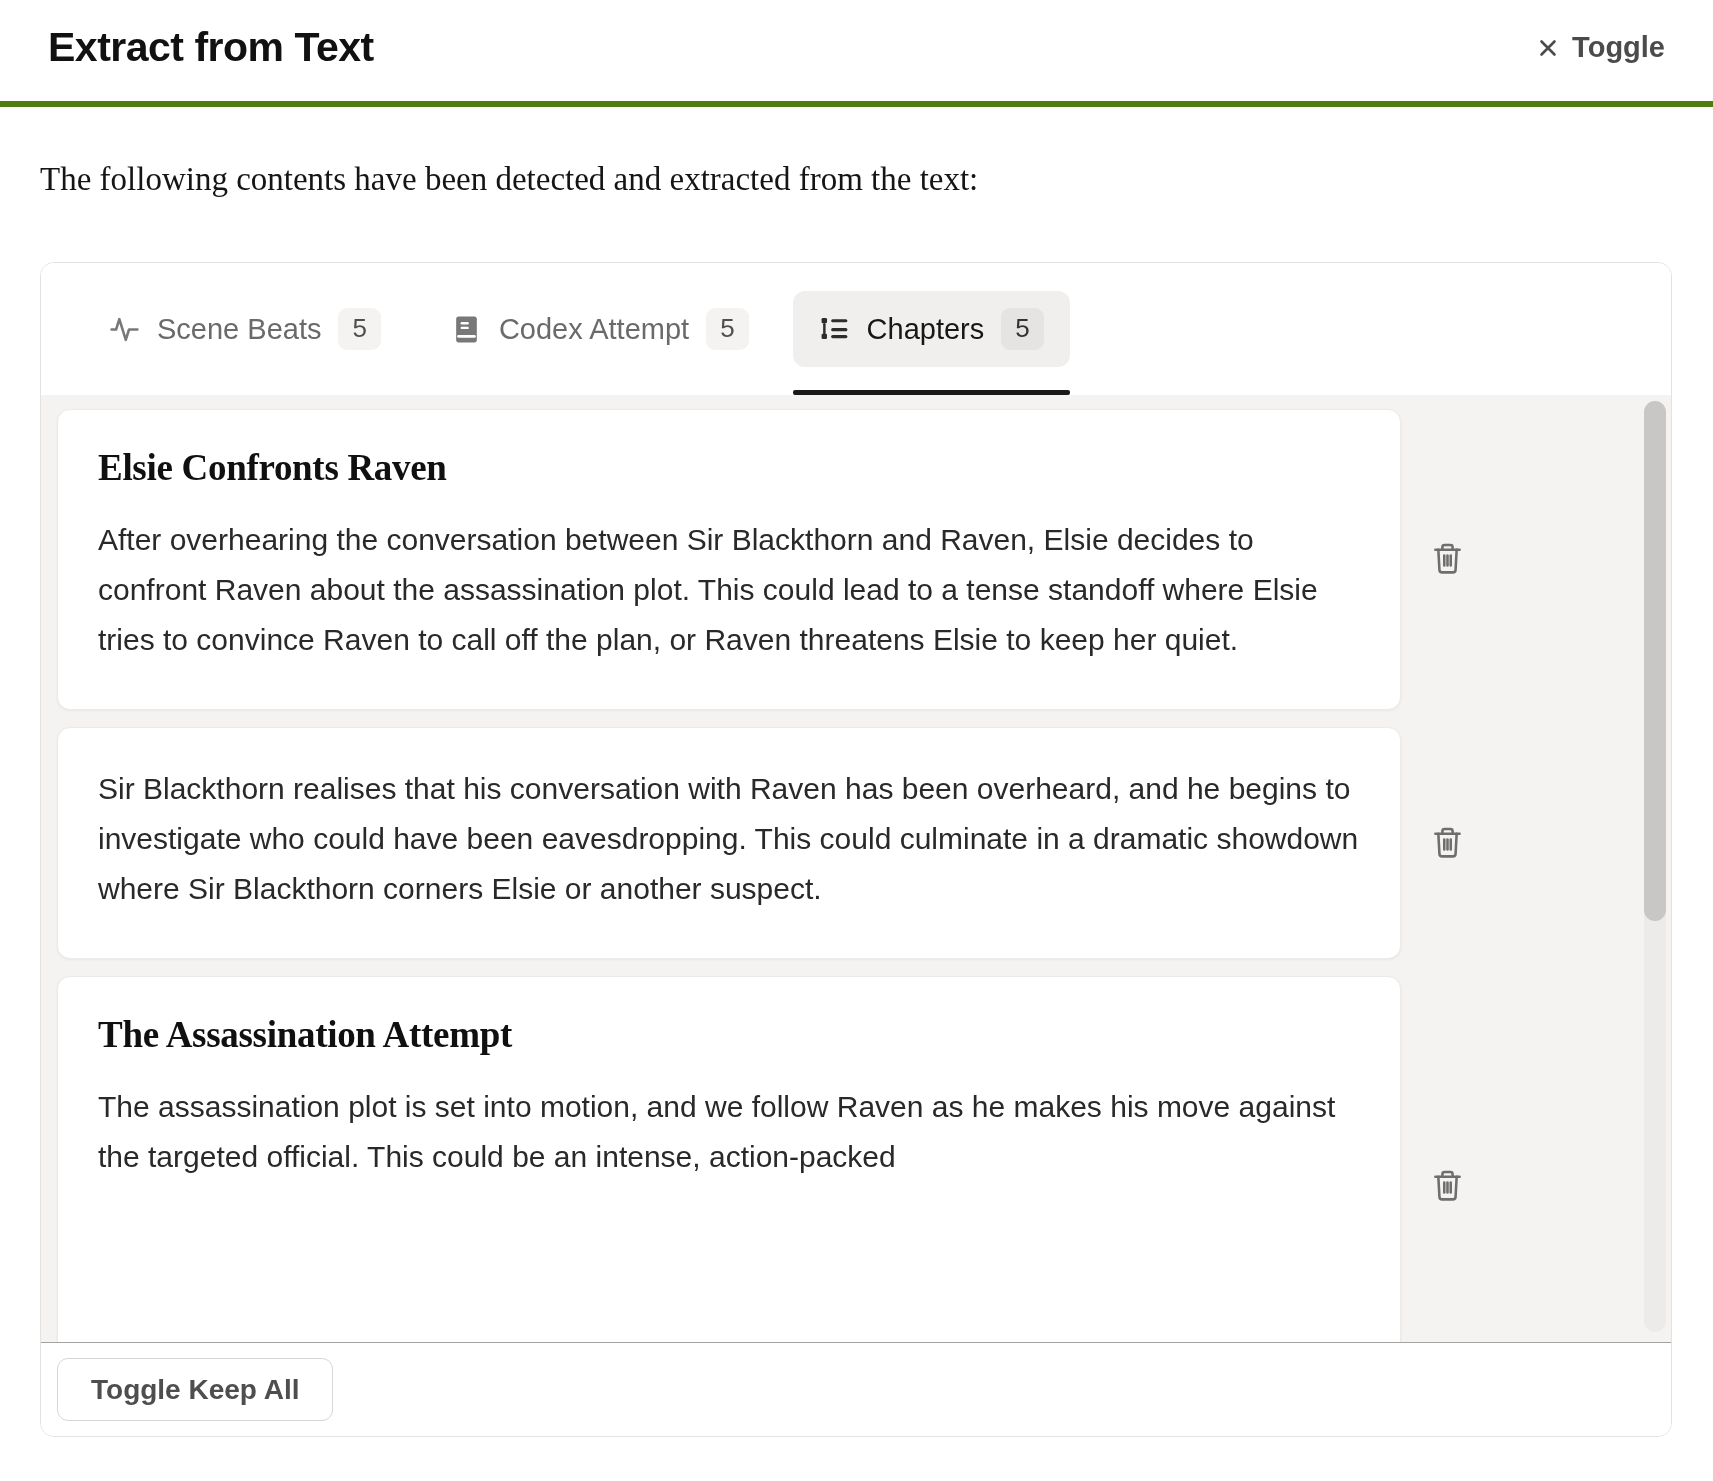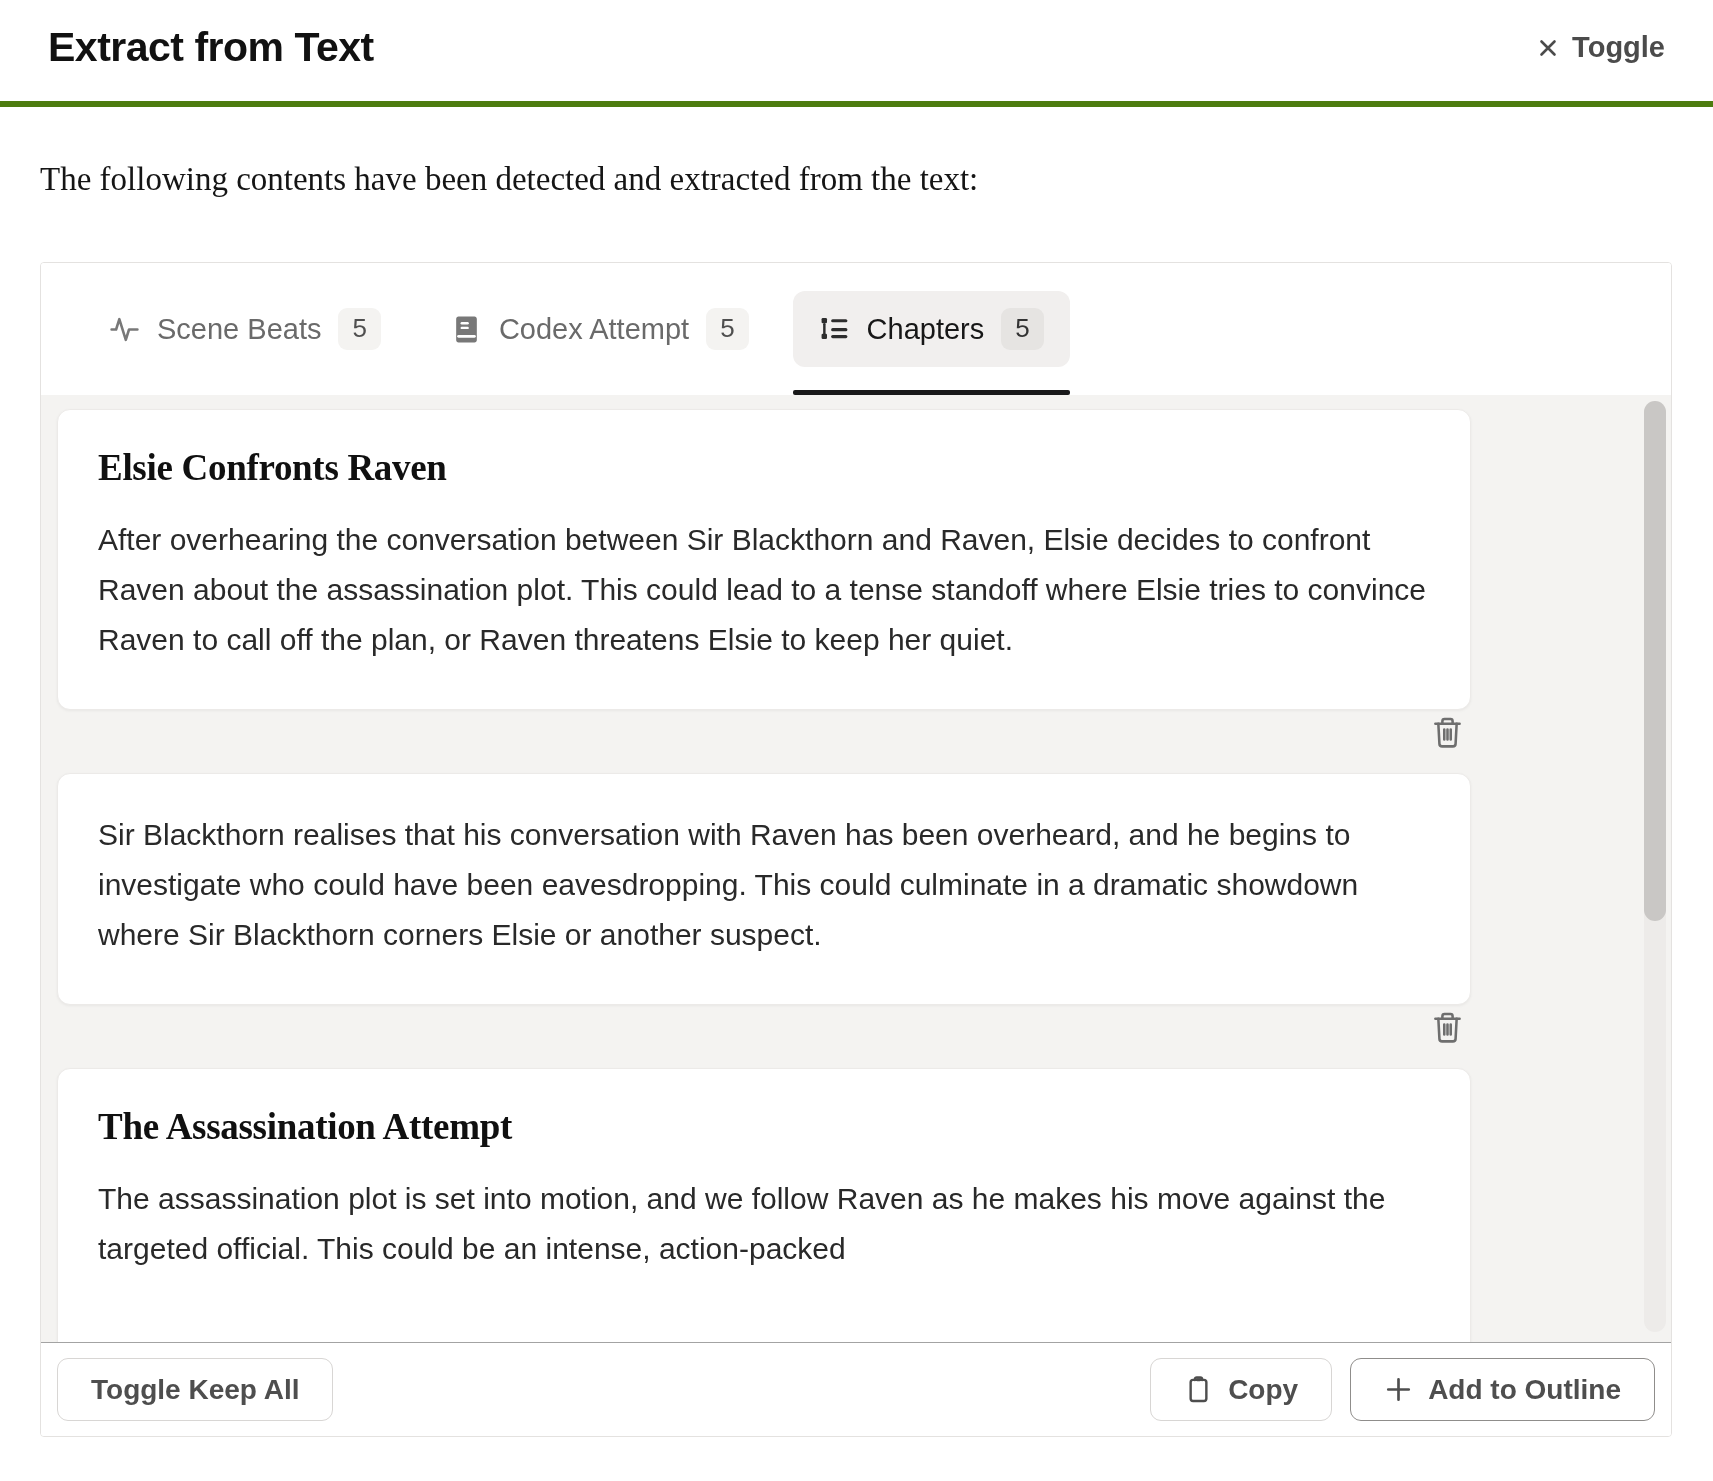--- a/index.html
+++ b/index.html
@@ -20,21 +20,21 @@
   }
   .close-btn svg{width:24px;height:24px;}
   
   .intro{
     margin:54px 40px 0;font-family:"Liberation Serif",serif;
     font-size:33px;color:#151515;
   }
   
   .panel{
     position:absolute;left:40px;right:41px;top:262px;height:1175px;
-    border:1px solid #e4e2e0;border-radius:4px;background:#fff;
+    border:1px solid #e4e2e0;border-radius:14px;background:#fff;
     box-sizing:border-box;overflow:hidden;display:flex;flex-direction:column;
   }
   
   .tabbar{
     height:132px;flex:0 0 132px;display:flex;align-items:stretch;
     padding:0 0 0 42px;gap:18px;background:#fff;
   }
   .tab{display:flex;align-items:center;position:relative;background:none;border:none;
     padding:0;cursor:pointer;font-family:inherit;}
   .tab .pill{
@@ -51,21 +51,21 @@
   .badge{
     font-size:26px;font-weight:500;color:#4f4f4f;background:#f4f3f1;
     border-radius:9px;padding:5px 14px;line-height:1.2;
   }
   .tab.active .badge{background:#e6e4e2;color:#333;}
   
   .list{
     background:#f4f3f1;flex:0 0 947px;height:947px;position:relative;
     padding:14px 200px 0 16px;overflow:hidden;box-sizing:border-box;
   }
-  .row{display:flex;align-items:flex-end;margin-bottom:17px;flex-direction:column;}
+  .row{display:flex;align-items:center;margin-bottom:17px;}
   .card{
     flex:1;background:#fff;border:1px solid #eceae8;border-radius:13px;
     padding:36px 40px 44px;box-sizing:border-box;
     box-shadow:0 1px 3px rgba(0,0,0,.05);
   }
   .card.tall{min-height:420px;}
   .card-title{
     font-family:"Liberation Serif",serif;font-weight:700;font-size:37px;
     color:#101010;margin:0 0 26px;letter-spacing:-.3px;
   }
@@ -219,35 +219,15 @@
 
     <div class="scroll-track">
       <div class="scroll-thumb"></div>
     </div>
   </div>
 
   <div class="panel-footer">
     <button class="btn">
       <span>Toggle Keep All</span>
     </button>
-    <div class="footer-right">
-      <button class="btn">
-        <span style="display:flex;">
-          <svg viewBox="0 0 24 24" fill="none" stroke="currentColor" stroke-width="2" stroke-linecap="round" stroke-linejoin="round">
-            <rect x="5.5" y="4" width="13" height="17.5" rx="2"></rect>
-            <path d="M9 4.2v-.7C9 2.7 9.7 2 10.5 2h3c.8 0 1.5.7 1.5 1.5v.7"></path>
-            <rect x="10" y="2.6" width="4" height="2.6" rx="1" fill="currentColor" stroke="none"></rect>
-          </svg>
-        </span>
-        <span>Copy</span>
-      </button>
-      <button class="btn btn-strong">
-        <span style="display:flex;">
-          <svg viewBox="0 0 24 24" fill="none" stroke="currentColor" stroke-width="2.2" stroke-linecap="round">
-            <path d="M12 3.5v17M3.5 12h17"></path>
-          </svg>
-        </span>
-        <span>Add to Outline</span>
-      </button>
-    </div>
   </div>
 
 </div>
 
 </body></html>

